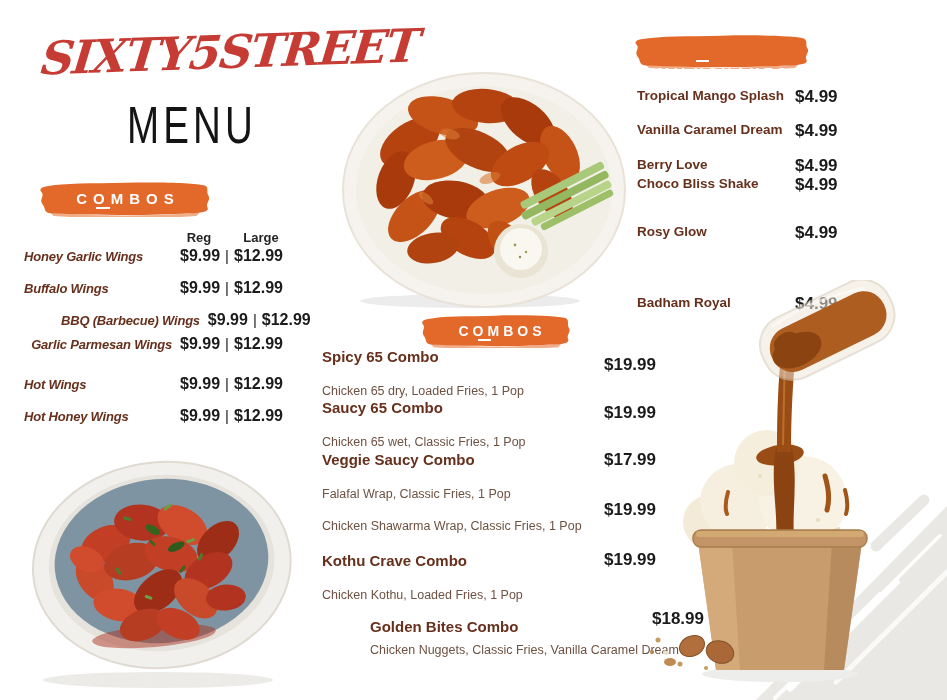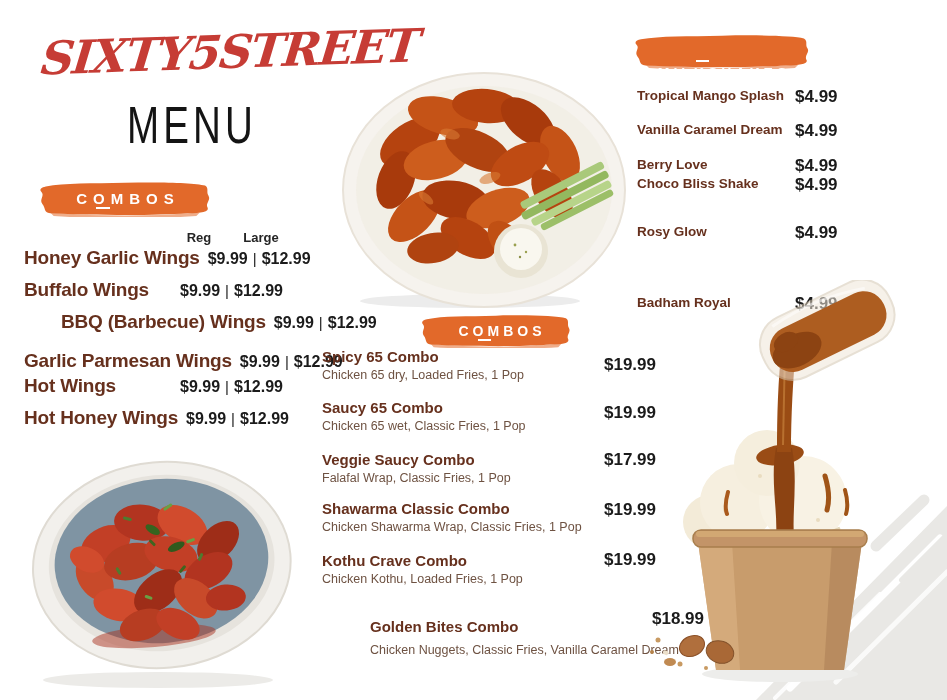--- a/index.html
+++ b/index.html
@@ -35,34 +35,34 @@
   .shakes-banner .banner-label{font-size:14px;letter-spacing:4px;padding-left:4px;margin-top:44px;}
   .shakes-banner .b-ul{left:63px;bottom:7px;width:13px;}
 
   
   .wings-cols{position:absolute;left:176px;top:230px;display:flex;gap:8px;
     font-size:13px;font-weight:bold;color:#252525;}
   .wings-cols .col-reg{width:46px;text-align:center;}
   .wings-cols .col-large{width:62px;text-align:center;}
   .wings-list{position:absolute;left:24px;top:247px;width:268px;height:200px;}
   .wrow{position:absolute;left:0;width:100%;display:flex;justify-content:space-between;align-items:baseline;}
-  .wrow .wname{font-size:19px;font-weight:bold;color:var(--item-brown);white-space:nowrap;letter-spacing:-.2px;}
+  .wrow .wname{font-size:13px;font-weight:bold;color:var(--item-brown);white-space:nowrap;letter-spacing:-.2px;font-style:italic;}
   .wrow .wprices{display:flex;align-items:baseline;flex-shrink:0;font-weight:bold;color:var(--ink);}
   .wrow .reg{width:48px;text-align:right;font-size:16px;}
   .wrow .pdiv{margin:0 5px;font-size:15px;font-weight:normal;color:#222;}
   .wrow .lg{width:58px;text-align:left;font-size:16px;}
   .wrow:nth-child(1){top:0;}   .wrow:nth-child(2){top:32px;}
-  .wrow:nth-child(3){top:64px;padding-left:37px;} .wrow:nth-child(4){top:103px;}
+  .wrow:nth-child(3){top:64px;padding-left:37px;} .wrow:nth-child(4){top:88px;justify-content:flex-end;}
   .wrow:nth-child(5){top:128px;}.wrow:nth-child(6){top:160px;}
 
   
   .combos-list{position:absolute;left:322px;top:346px;width:370px;height:310px;}
   .combo{position:absolute;left:0;width:100%;}
   .combo .cname{font-size:15px;font-weight:bold;color:var(--item-brown);white-space:nowrap;}
-  .combo .cdesc{margin-top:3px;font-size:12.5px;color:var(--desc-brown);white-space:nowrap;}
+  .combo .cdesc{margin-top:19px;font-size:12.5px;color:var(--desc-brown);white-space:nowrap;}
   .combo .cprice{position:absolute;left:282px;top:0;font-size:17px;font-weight:bold;color:var(--ink);}
   .combo:nth-child(1){top:2px;}  .combo:nth-child(1) .cprice{top:7px;}
   .combo:nth-child(2){top:53px;} .combo:nth-child(2) .cprice{top:4px;}
   .combo:nth-child(3){top:105px;}.combo:nth-child(3) .cprice{top:-1px;}
   .combo:nth-child(4){top:154px;}.combo:nth-child(4) .cprice{top:0;}
   .combo:nth-child(5){top:206px;}.combo:nth-child(5) .cprice{top:-2px;}
   .combo:nth-child(6){top:272px;margin-left:48px;}.combo:nth-child(6) .cprice{top:-9px;}
   .combo:nth-child(6) .cdesc{margin-top:8px;}
 
   
@@ -254,21 +254,20 @@
       <div class="cname">Saucy 65 Combo</div>
       <div class="cdesc">Chicken 65 wet, Classic Fries, 1 Pop</div>
       <span class="cprice">$19.99</span>
     </div>
     <div class="combo">
       <div class="cname">Veggie Saucy Combo</div>
       <div class="cdesc">Falafal Wrap, Classic Fries, 1 Pop</div>
       <span class="cprice">$17.99</span>
     </div>
     <div class="combo">
-      <div class="cname">Shawarma Classic Combo</div>
       <div class="cdesc">Chicken Shawarma Wrap, Classic Fries, 1 Pop</div>
       <span class="cprice">$19.99</span>
     </div>
     <div class="combo">
       <div class="cname">Kothu Crave Combo</div>
       <div class="cdesc">Chicken Kothu, Loaded Fries, 1 Pop</div>
       <span class="cprice">$19.99</span>
     </div>
     <div class="combo">
       <div class="cname">Golden Bites Combo</div>

